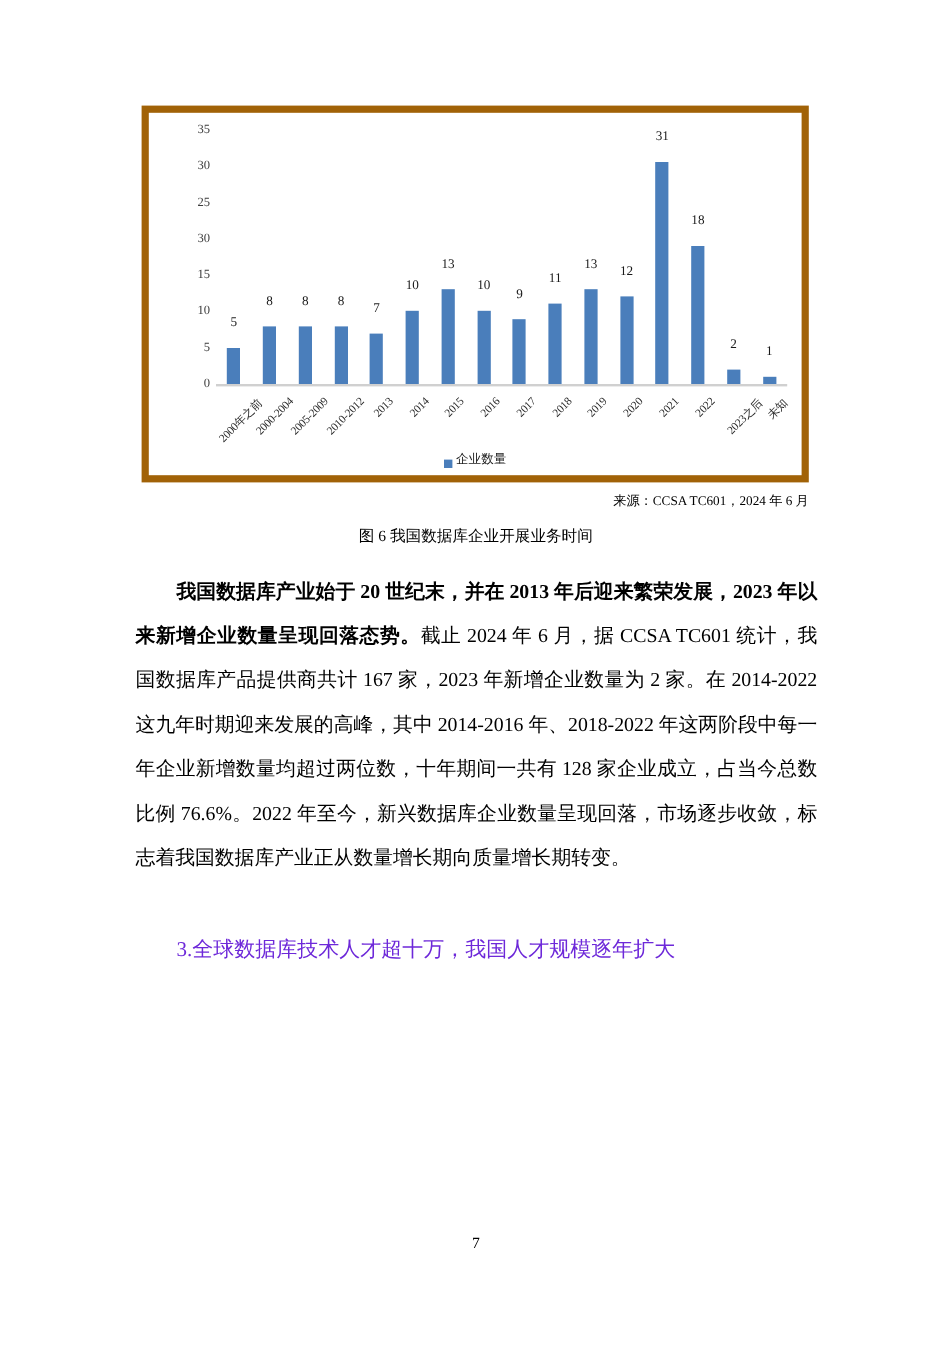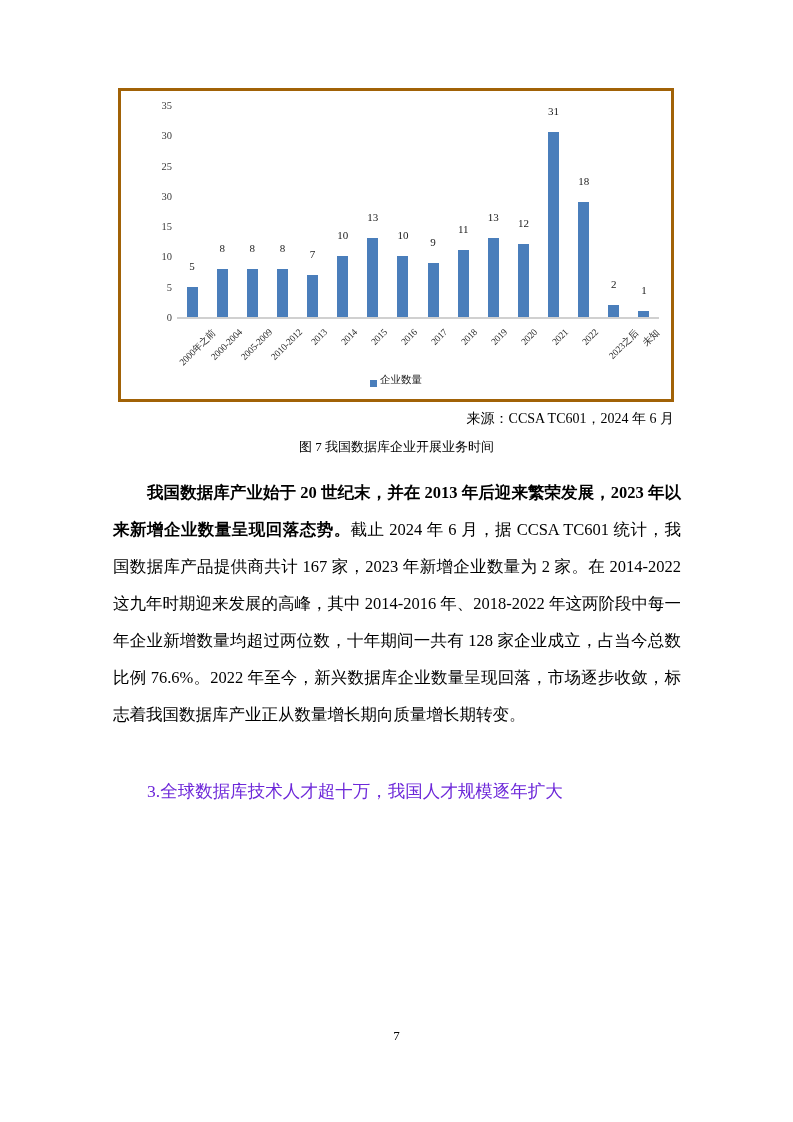--- a/index.html
+++ b/index.html
@@ -16,21 +16,21 @@
     overflow: hidden;
   }
 
   
   #chart-figure {
     position: absolute;
     left: 118px;
     top: 88px;
     width: 556px;
     height: 314px;
-    border: 3px solid #a16207;
+    border: 6px solid #a16207;
     background: #ffffff;
     box-sizing: border-box;
   }
 
   .plot-area {
     position: absolute;
     left: 28px;
     top: 14px;
     right: 8px;
     height: 212px;
@@ -148,21 +148,21 @@
     color: #1a1a1a;
   }
 
   
   #source-line {
     position: absolute;
     left: 118px;
     top: 410px;
     width: 556px;
     text-align: right;
-    font-size: 14px;
+    font-size: 11px;
     font-family: "Liberation Serif", serif;
     color: #000;
   }
 
   
   #figure-caption {
     position: absolute;
     left: 0;
     top: 438px;
     width: 793px;
@@ -352,21 +352,21 @@
       </div>
     </div>
   <div class="legend">
     <span class="legend-swatch"></span>
     <span class="legend-label">企业数量</span>
   </div>
 </div>
 
 <div id="source-line">来源：CCSA TC601，2024 年 6 月</div>
 
-<div id="figure-caption">图 7 我国数据库企业开展业务时间</div>
+<div id="figure-caption">图 6 我国数据库企业开展业务时间</div>
 
 <div id="body-text">
   <span class="indent"></span><span class="lead">我国数据库产业始于 20 世纪末，并在 2013 年后迎来繁荣发展，2023 年以来新增企业数量呈现回落态势。</span><span class="rest">截止 2024 年 6 月，据 CCSA TC601 统计，我国数据库产品提供商共计 167 家，2023 年新增企业数量为 2 家。在 2014-2022 这九年时期迎来发展的高峰，其中 2014-2016 年、2018-2022 年这两阶段中每一年企业新增数量均超过两位数，十年期间一共有 128 家企业成立，占当今总数比例 76.6%。2022 年至今，新兴数据库企业数量呈现回落，市场逐步收敛，标志着我国数据库产业正从数量增长期向质量增长期转变。</span>
 </div>
 
 <div id="section-heading">3.全球数据库技术人才超十万，我国人才规模逐年扩大</div>
 
 <div id="page-number">7</div>
 
 </body></html>

